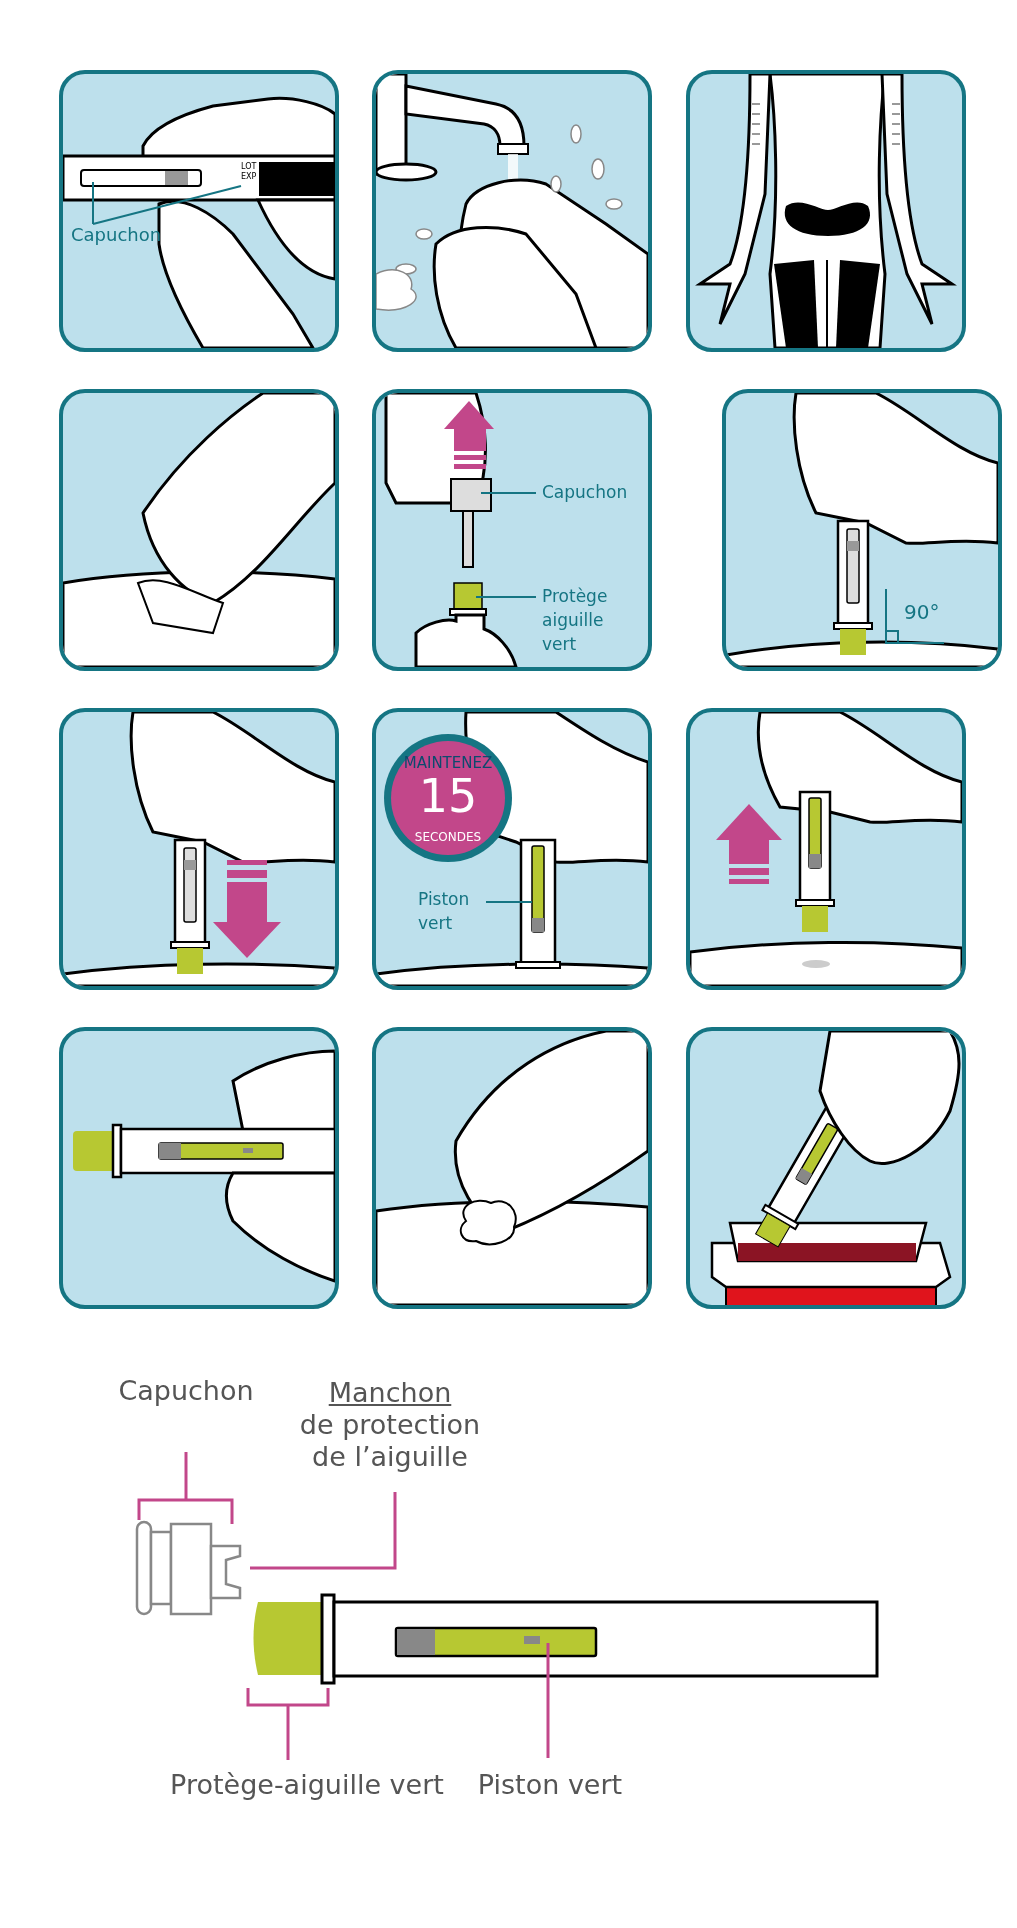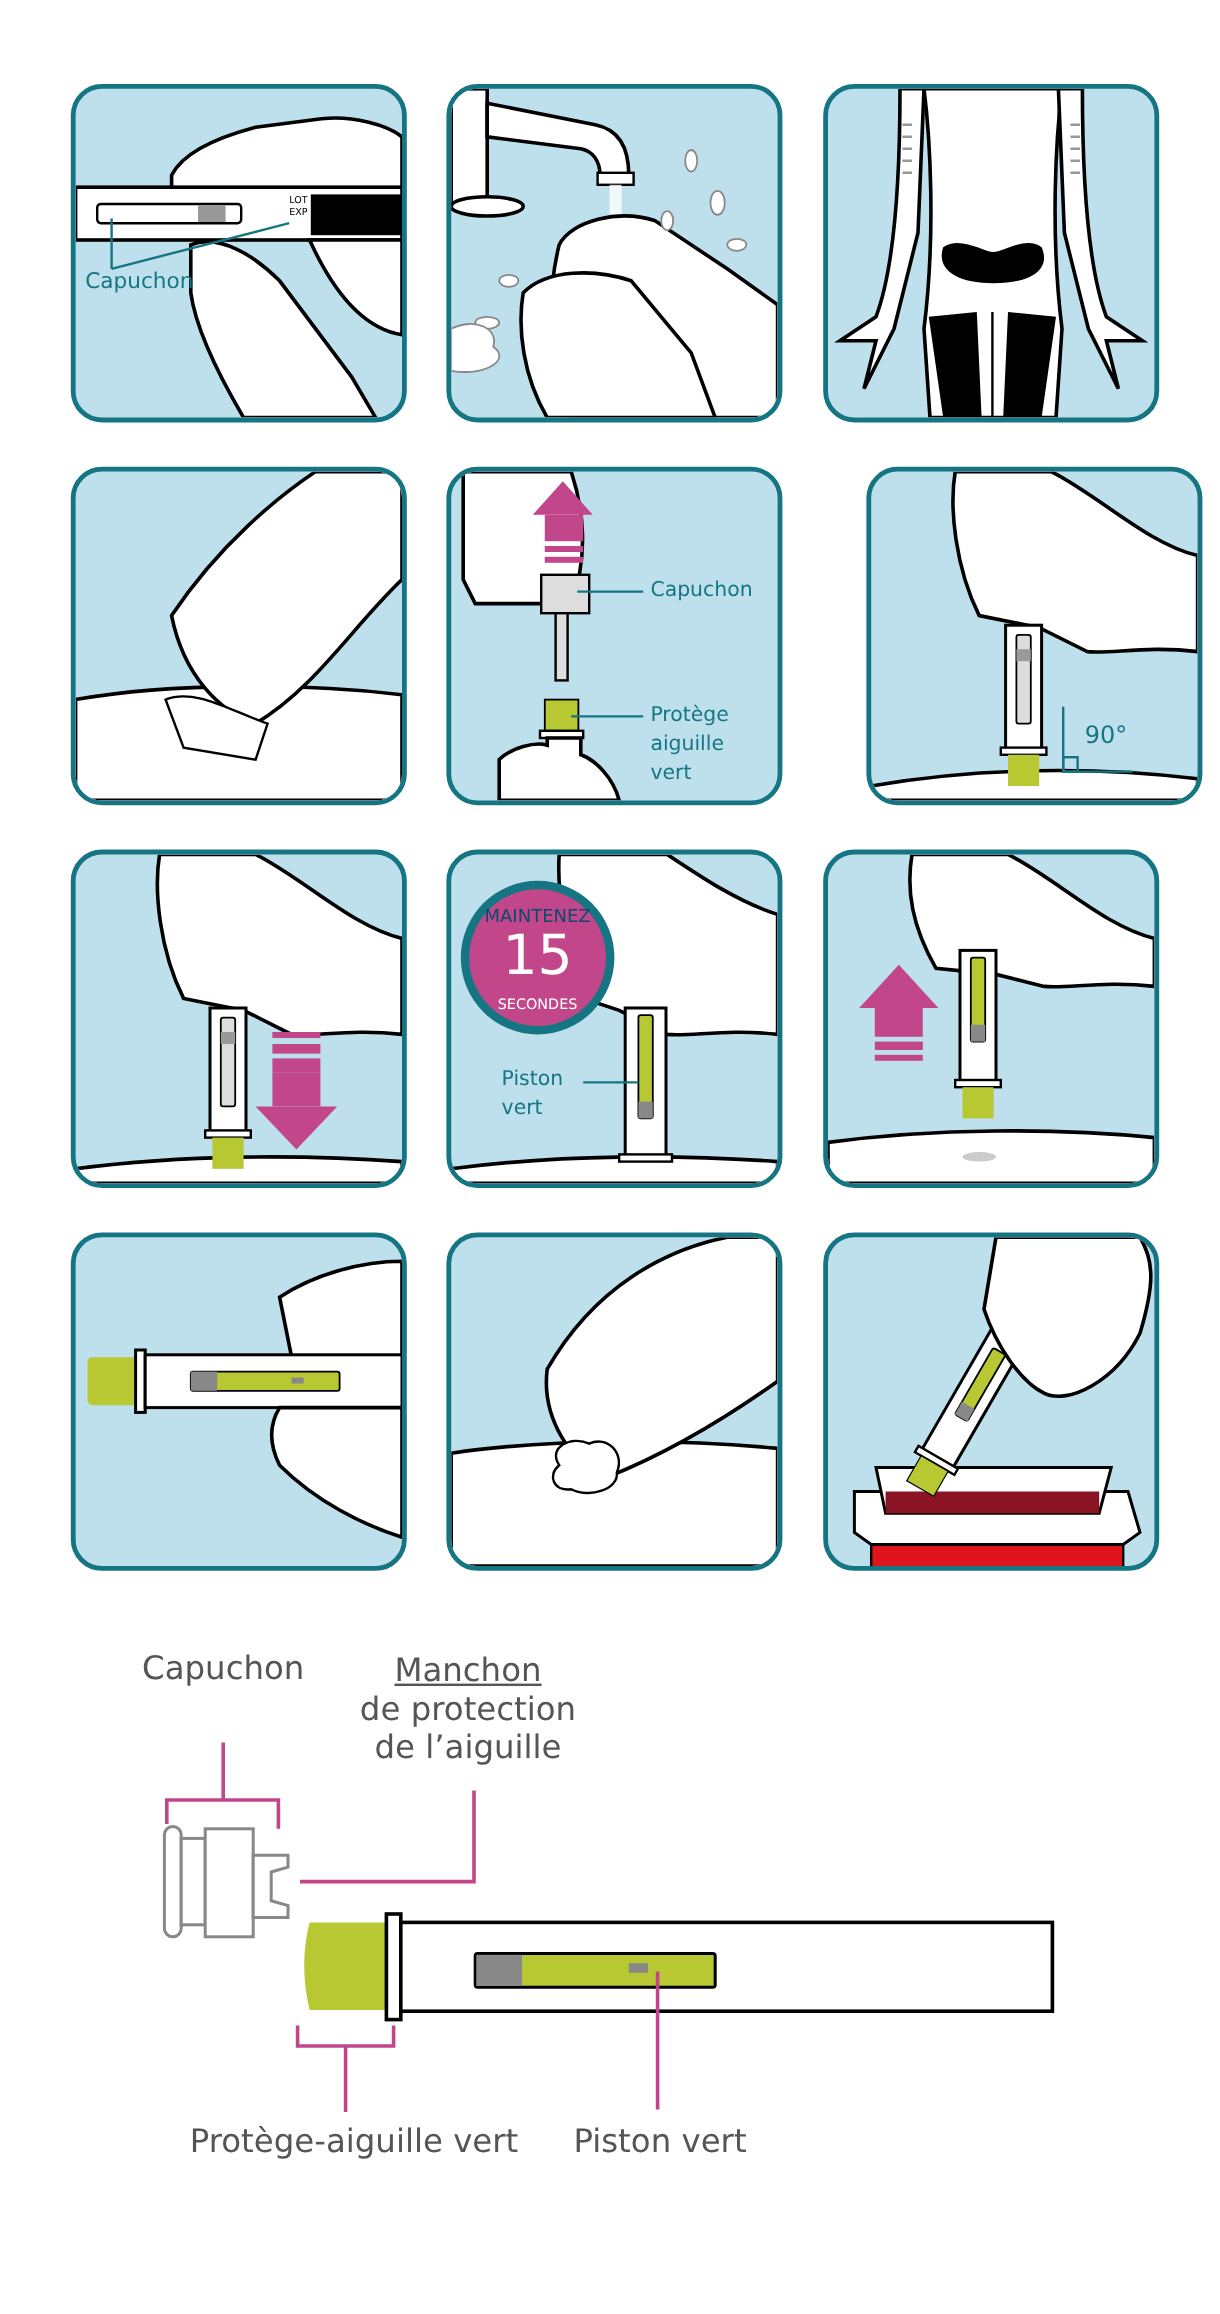--- a/index.html
+++ b/index.html
@@ -252,15 +252,15 @@
     <g stroke="#c2478a" stroke-width="3" fill="none">
       <polyline points="248,348 248,365 328,365 328,348"></polyline>
       <line x1="288" y1="365" x2="288" y2="420"></line>
     </g>
     <line x1="548" y1="303" x2="548" y2="418" stroke="#c2478a" stroke-width="3"></line>
   </svg>
   <span class="diag-lbl" style="left:96px;top:34px;width:180px;">Capuchon</span>
   <span class="diag-lbl" style="left:270px;top:36px;width:240px;text-decoration:underline;">Manchon</span>
   <span class="diag-lbl" style="left:270px;top:68px;width:240px;">de protection</span>
   <span class="diag-lbl" style="left:270px;top:100px;width:240px;">de l’aiguille</span>
-  <span class="diag-lbl" style="left:135px;top:428px;width:320px;">Protège-aiguille vert</span>
+  <span class="diag-lbl" style="left:147px;top:428px;width:320px;">Protège-aiguille vert</span>
   <span class="diag-lbl" style="left:460px;top:428px;width:180px;">Piston vert</span>
 </div>
 
 </body></html>

